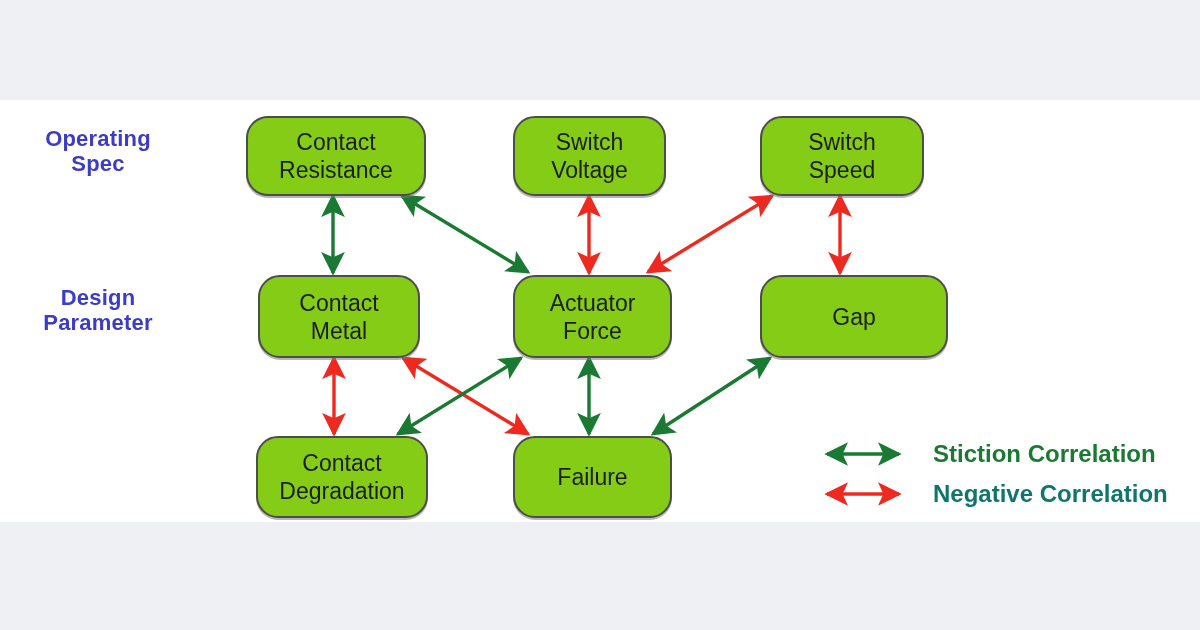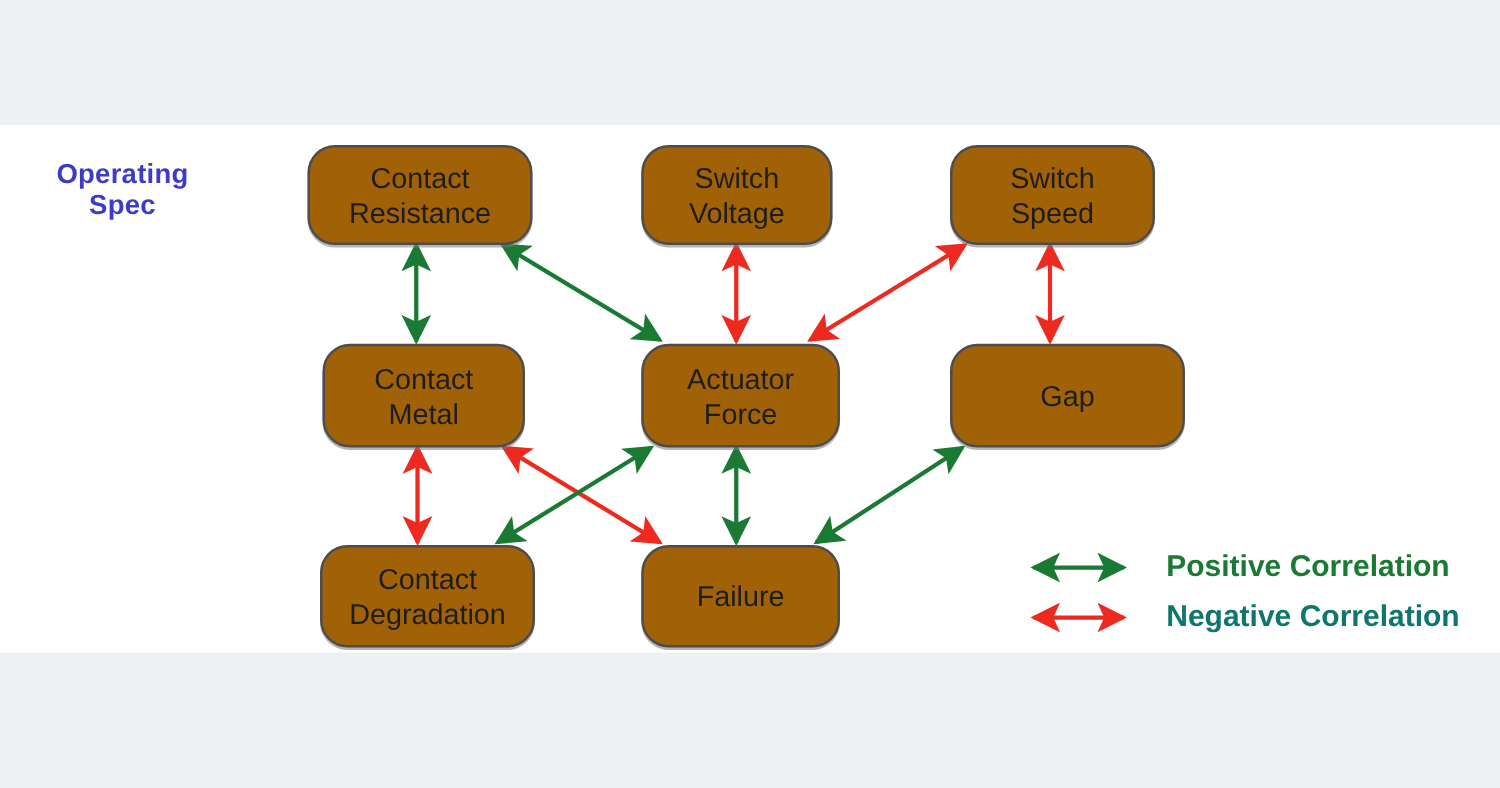--- a/index.html
+++ b/index.html
@@ -26,21 +26,21 @@
     font-size:22px;
     line-height:25px;
     text-align:center;
     white-space:pre-line;
     letter-spacing:.2px;
   }
   .node{
     position:absolute;
     border:2px solid #4d4d4d;
     border-radius:22px;
-    background:#a16207;
+    background:#84cc16;
     box-sizing:border-box;
     display:flex;align-items:center;justify-content:center;
     text-align:center;
     color:#1d1d1d;
     font-size:23px;
     line-height:28px;
     white-space:pre-line;
     box-shadow:0 2px 0 rgba(120,120,120,.55);
   }
   .legend{position:absolute;}
@@ -92,20 +92,22 @@
 
       <line x1="521" y1="258" x2="398" y2="334" stroke="#1a7a33" stroke-width="3.4" marker-end="url(#gHead)" marker-start="url(#gTail)"></line>
 
       <line x1="589" y1="258" x2="589" y2="334" stroke="#1a7a33" stroke-width="3.4" marker-end="url(#gHead)" marker-start="url(#gTail)"></line>
 
       <line x1="770" y1="258" x2="653" y2="334" stroke="#1a7a33" stroke-width="3.4" marker-end="url(#gHead)" marker-start="url(#gTail)"></line>
     </svg>
 
     <div class="row-label" style="left:8px;top:26px;width:180px;">Operating
 Spec</div>
+    <div class="row-label" style="left:8px;top:185px;width:180px;">Design
+Parameter</div>
 
     <div class="node" style="left:246px;top:16px;width:180px;height:80px;">Contact
 Resistance</div>
 
     <div class="node" style="left:513px;top:16px;width:153px;height:80px;">Switch
 Voltage</div>
 
     <div class="node" style="left:760px;top:16px;width:164px;height:80px;">Switch
 Speed</div>
 
@@ -121,21 +123,21 @@
 Degradation</div>
 
     <div class="node" style="left:513px;top:336px;width:159px;height:82px;">Failure</div>
 
     <div class="legend">
 
       <div class="legend-row" style="left:815px;top:340px;">
         <svg class="legend-arrow" viewBox="0 0 96 24">
           <line x1="12" y1="12" x2="84" y2="12" stroke="#1a7a33" stroke-width="3.4" marker-end="url(#gHead)" marker-start="url(#gTail)"></line>
         </svg>
-        <span class="legend-text" style="color:#1a7a33;">Positive Correlation</span>
+        <span class="legend-text" style="color:#1a7a33;">Stiction Correlation</span>
       </div>
 
       <div class="legend-row" style="left:815px;top:380px;">
         <svg class="legend-arrow" viewBox="0 0 96 24">
           <line x1="12" y1="12" x2="84" y2="12" stroke="#ee2a20" stroke-width="3.4" marker-end="url(#rHead)" marker-start="url(#rTail)"></line>
         </svg>
         <span class="legend-text" style="color:#0f766e;">Negative Correlation</span>
       </div>
 
     </div>

